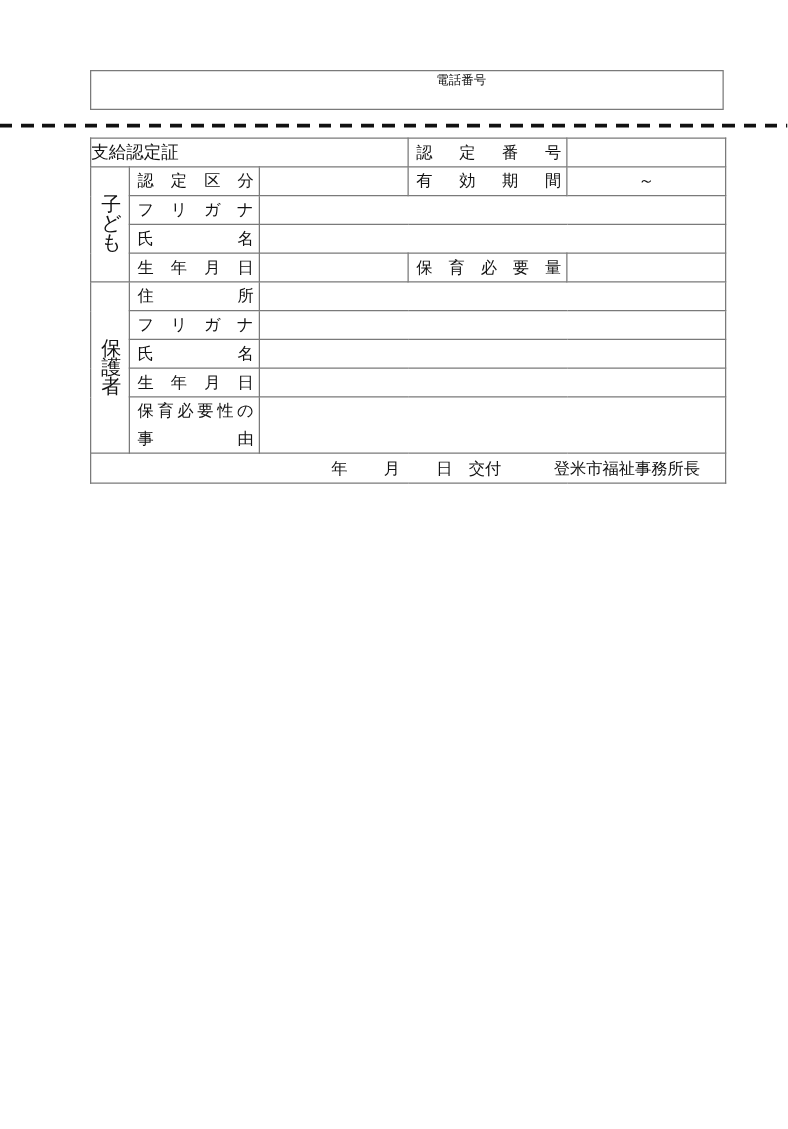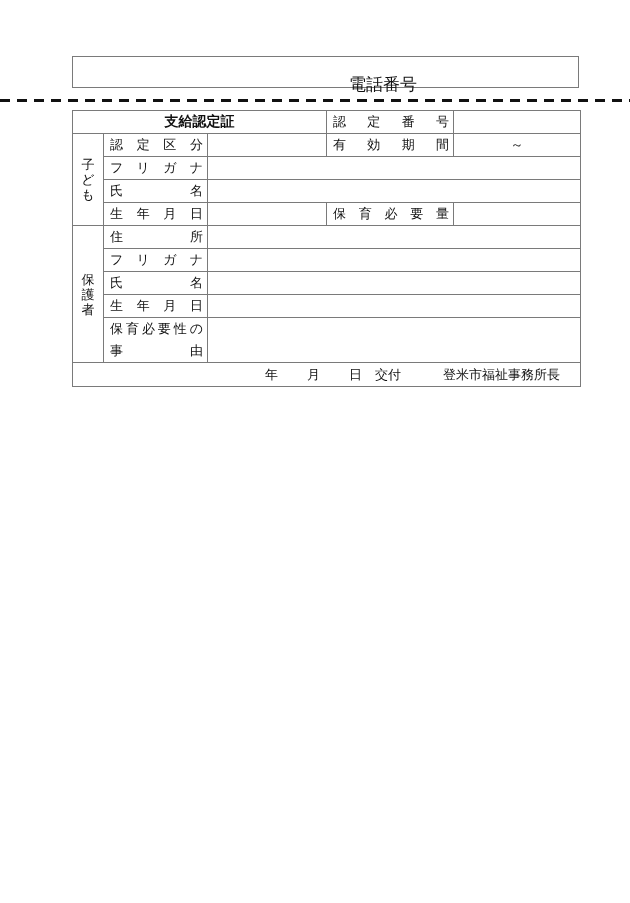--- a/index.html
+++ b/index.html
@@ -20,22 +20,22 @@
       left: 72px;
       top: 56px;
       width: 507px;
       height: 32px;
       border: 1px solid #7a7a7a;
       box-sizing: border-box;
     }
     .phone-label {
       position: absolute;
       left: 276px;
-      top: 16px;
-      font-size: 17px;
+      top: 0;
+      font-size: 10px;
       letter-spacing: 0px;
     }
     .cut-line {
       position: absolute;
       left: 0;
       top: 99px;
       width: 630px;
       height: 3px;
       background-image: repeating-linear-gradient(to right, #111 0, #111 10px, transparent 10px, transparent 17px);
     }
@@ -50,33 +50,33 @@
     }
     table.cert td {
       border: 1px solid #7a7a7a;
       padding: 0;
       height: 22px;
       vertical-align: middle;
       white-space: nowrap;
       overflow: hidden;
     }
     .title-cell {
-      text-align: center;
-      font-weight: bold;
+      text-align: left;
+      font-weight: normal;
       font-size: 14px;
     }
     .group-cell {
       text-align: center;
       vertical-align: middle;
     }
     .vert {
       display: inline-block;
       width: 14px;
       line-height: 15px;
-      font-size: 13px;
+      font-size: 16px;
       word-break: break-all;
       white-space: normal;
     }
     .lbl {
       display: flex;
       justify-content: space-between;
       padding: 0 4px 0 6px;
     }
     .reason-cell {
       height: 44px !important;

